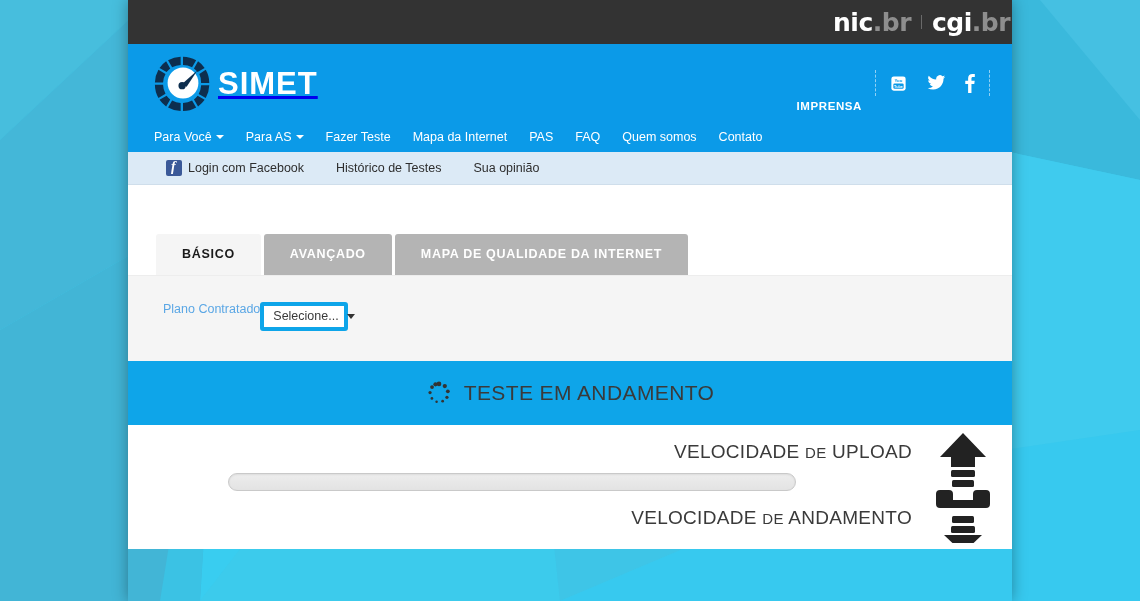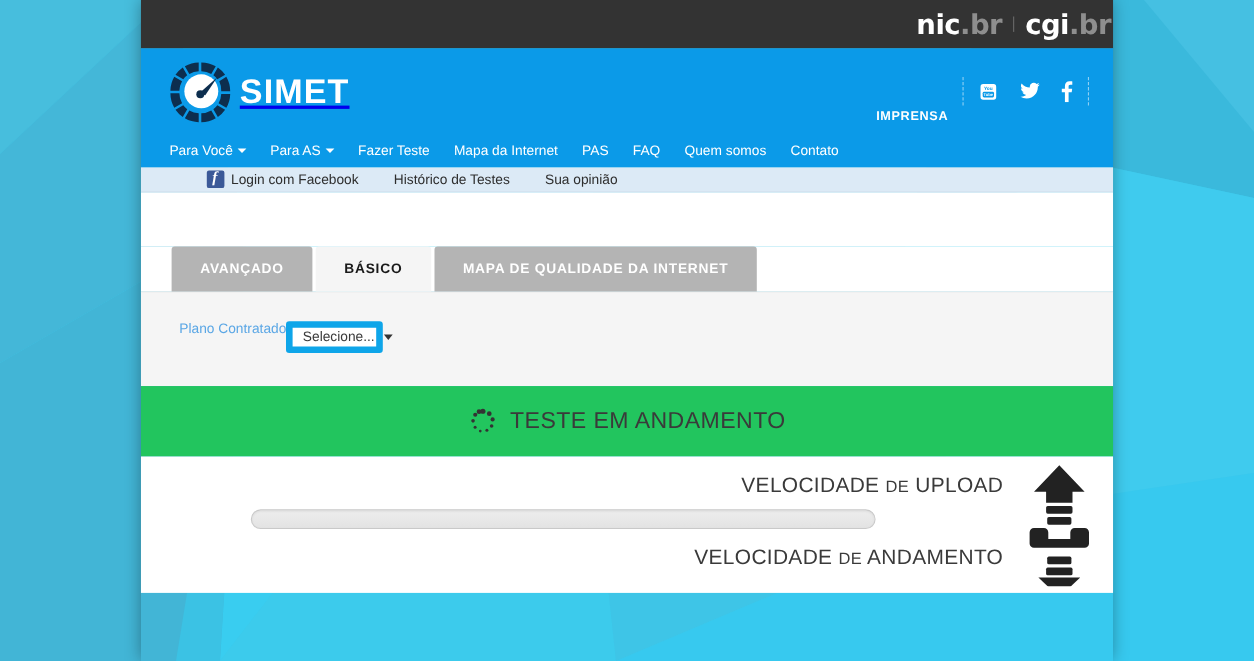--- a/index.html
+++ b/index.html
@@ -109,24 +109,24 @@
     border-top: 4px solid #ffffff;
     vertical-align: middle;
     margin-left: 4px;
     position: relative;
     top: -1px;
   }
 
   
   .subbar {
     background: #dceaf6;
-    height: 23px;
-    display: flex;
-    align-items: center;
-    padding-left: 60px;
+    height: 33px;
+    display: flex;
+    align-items: center;
+    padding-left: 38px;
     gap: 32px;
     border-bottom: 1px solid #cfdeeb;
   }
   .subbar-item {
     display: flex;
     align-items: center;
     gap: 6px;
     font-size: 12.5px;
     color: #2e2e2e;
     cursor: pointer;
@@ -174,21 +174,21 @@
   }
   .form-row { display: flex; gap: 26px; }
   .form-group { display: flex; flex-direction: row; }
   .form-label {
     color: #5ba7e5;
     font-size: 12.5px;
     margin-bottom: 11px;
   }
   .select-box {
     background: #ffffff;
-    border: 6px solid #0ea5e9;
+    border: 4px solid #0ea5e9;
     border-radius: 3px;
     height: 29px;
     display: flex;
     align-items: center;
     justify-content: space-between;
     padding: 0 7px 0 9px;
     font-size: 12.5px;
     color: #3a3a3a;
     cursor: pointer;
   }
@@ -197,21 +197,21 @@
   .sel-caret {
     width: 0; height: 0;
     border-left: 4px solid transparent;
     border-right: 4px solid transparent;
     border-top: 5px solid #333;
     margin-left: 8px;
   }
 
   
   .test-banner {
-    background: #22c55e;
+    background: #0ea5e9;
     height: 64px;
     display: flex;
     align-items: center;
     justify-content: center;
     gap: 12px;
   }
   .test-banner-label {
     font-size: 21px;
     color: #3a3a3a;
     letter-spacing: 0.4px;
@@ -362,22 +362,22 @@
     </span>
     <span class="subbar-item">
       <span>Sua opinião</span>
     </span>
   </div>
 
   <div class="white-gap"></div>
 
   <div class="tabs-wrap">
     <div class="tabs">
+      <div class="tab active">BÁSICO</div>
       <div class="tab inactive">AVANÇADO</div>
-      <div class="tab active">BÁSICO</div>
       <div class="tab inactive">MAPA DE QUALIDADE DA INTERNET</div>
     </div>
   </div>
 
   <div class="form-panel">
     <div class="form-row">
       <div class="form-group">
         <label class="form-label">Plano Contratado</label>
         <div class="select-box w1">
           <span>Selecione...</span>

